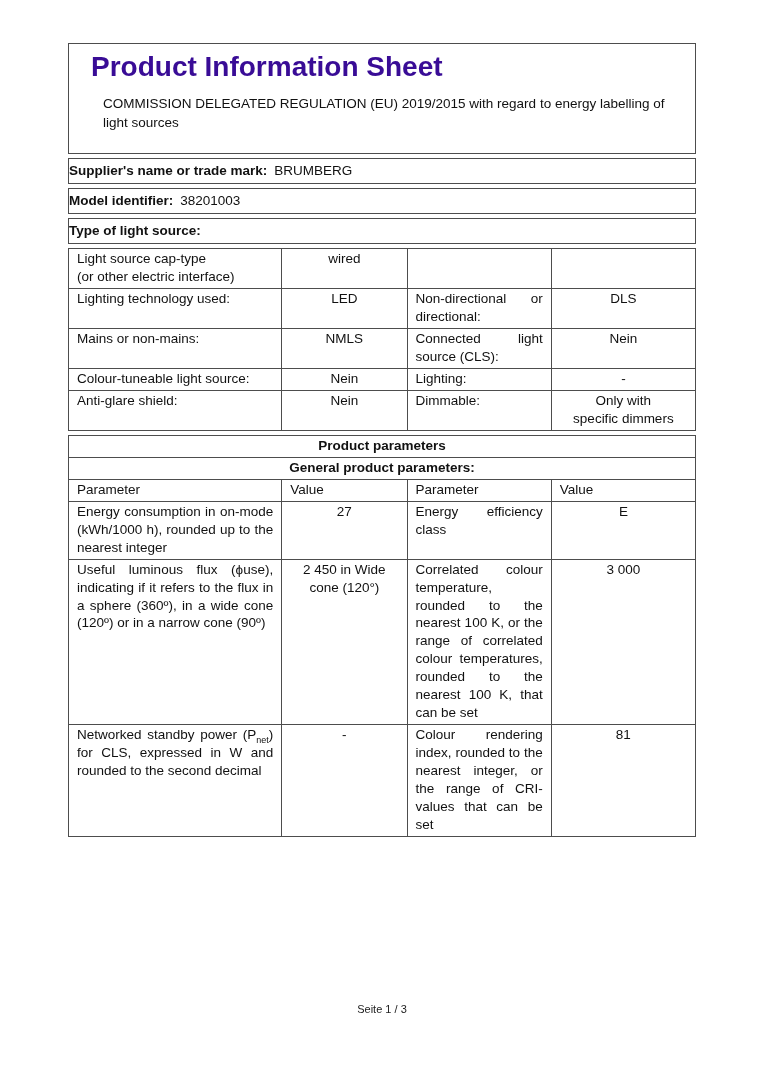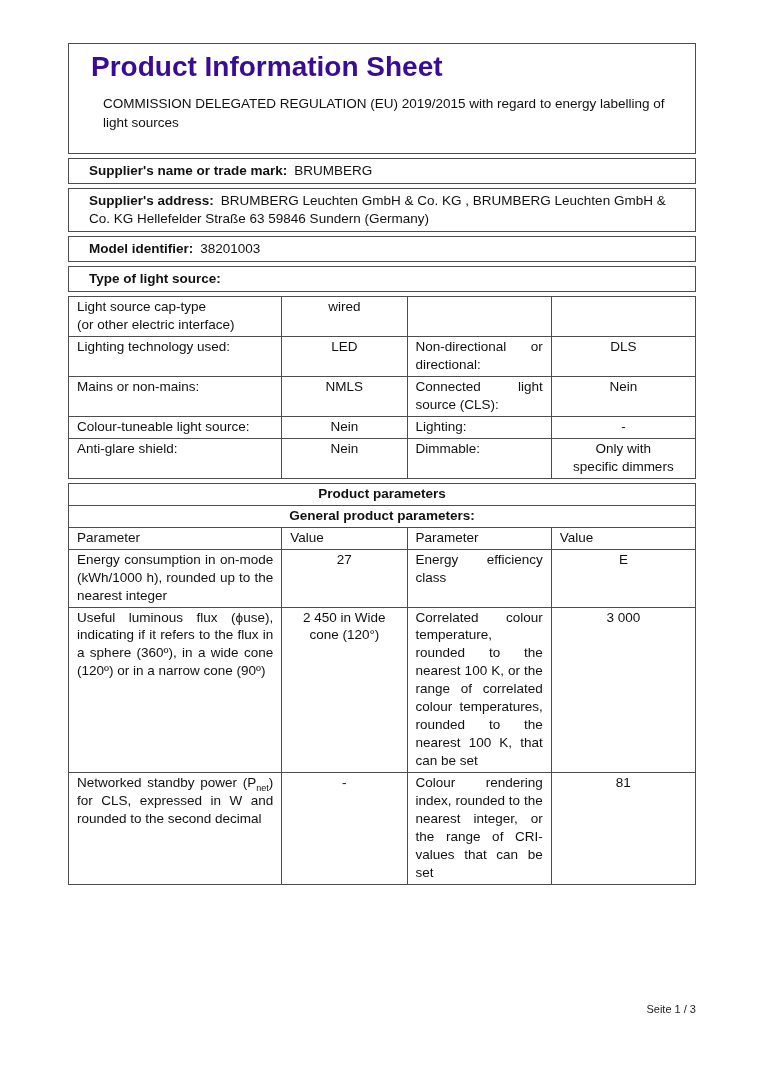--- a/index.html
+++ b/index.html
@@ -18,21 +18,21 @@
   }
   .sheet {
     position: absolute;
     left: 68px;
     top: 43px;
     width: 628px;
   }
   .box {
     border: 1px solid #4d4d4d;
     margin-bottom: 4px;
-    padding: 3px 20px;
+    padding: 3px 0;
     line-height: 1.33;
     box-sizing: border-box;
   }
   .title-box {
     padding: 7px 11px 9px 22px;
   }
   .title-box h1 {
     margin: 0 0 7px 0;
     font-size: 28px;
     line-height: 1.15;
@@ -80,42 +80,39 @@
   }
   sub {
     font-size: 9px;
     line-height: 0;
   }
   .footer {
     position: absolute;
     left: 0;
     top: 960px;
     width: 100%;
-    text-align: right;
+    text-align: center;
     font-size: 11px;
     color: #222222;
   }
 </style>
 </head>
 <body>
 
 <div class="sheet">
 
   <div class="box title-box">
     <h1 style="color: rgb(57, 12, 150);">Product Information Sheet</h1>
     <p class="subtitle">COMMISSION DELEGATED REGULATION (EU) 2019/2015 with regard to energy labelling of light sources</p>
   </div>
 
   <div class="box">
     <span class="lbl">Supplier's name or trade mark:</span><span>BRUMBERG</span>
   </div>
 
-  <div class="box">
-    <span class="lbl">Supplier's address:</span><span>BRUMBERG Leuchten GmbH &amp; Co. KG , BRUMBERG Leuchten GmbH &amp; Co. KG Hellefelder Straße 63 59846 Sundern (Germany)</span>
-  </div>
 
   <div class="box">
     <span class="lbl">Model identifier:</span><span>38201003</span>
   </div>
 
   <div class="box">
     <span class="lbl">Type of light source:</span>
   </div>
 
   <table class="grid">

